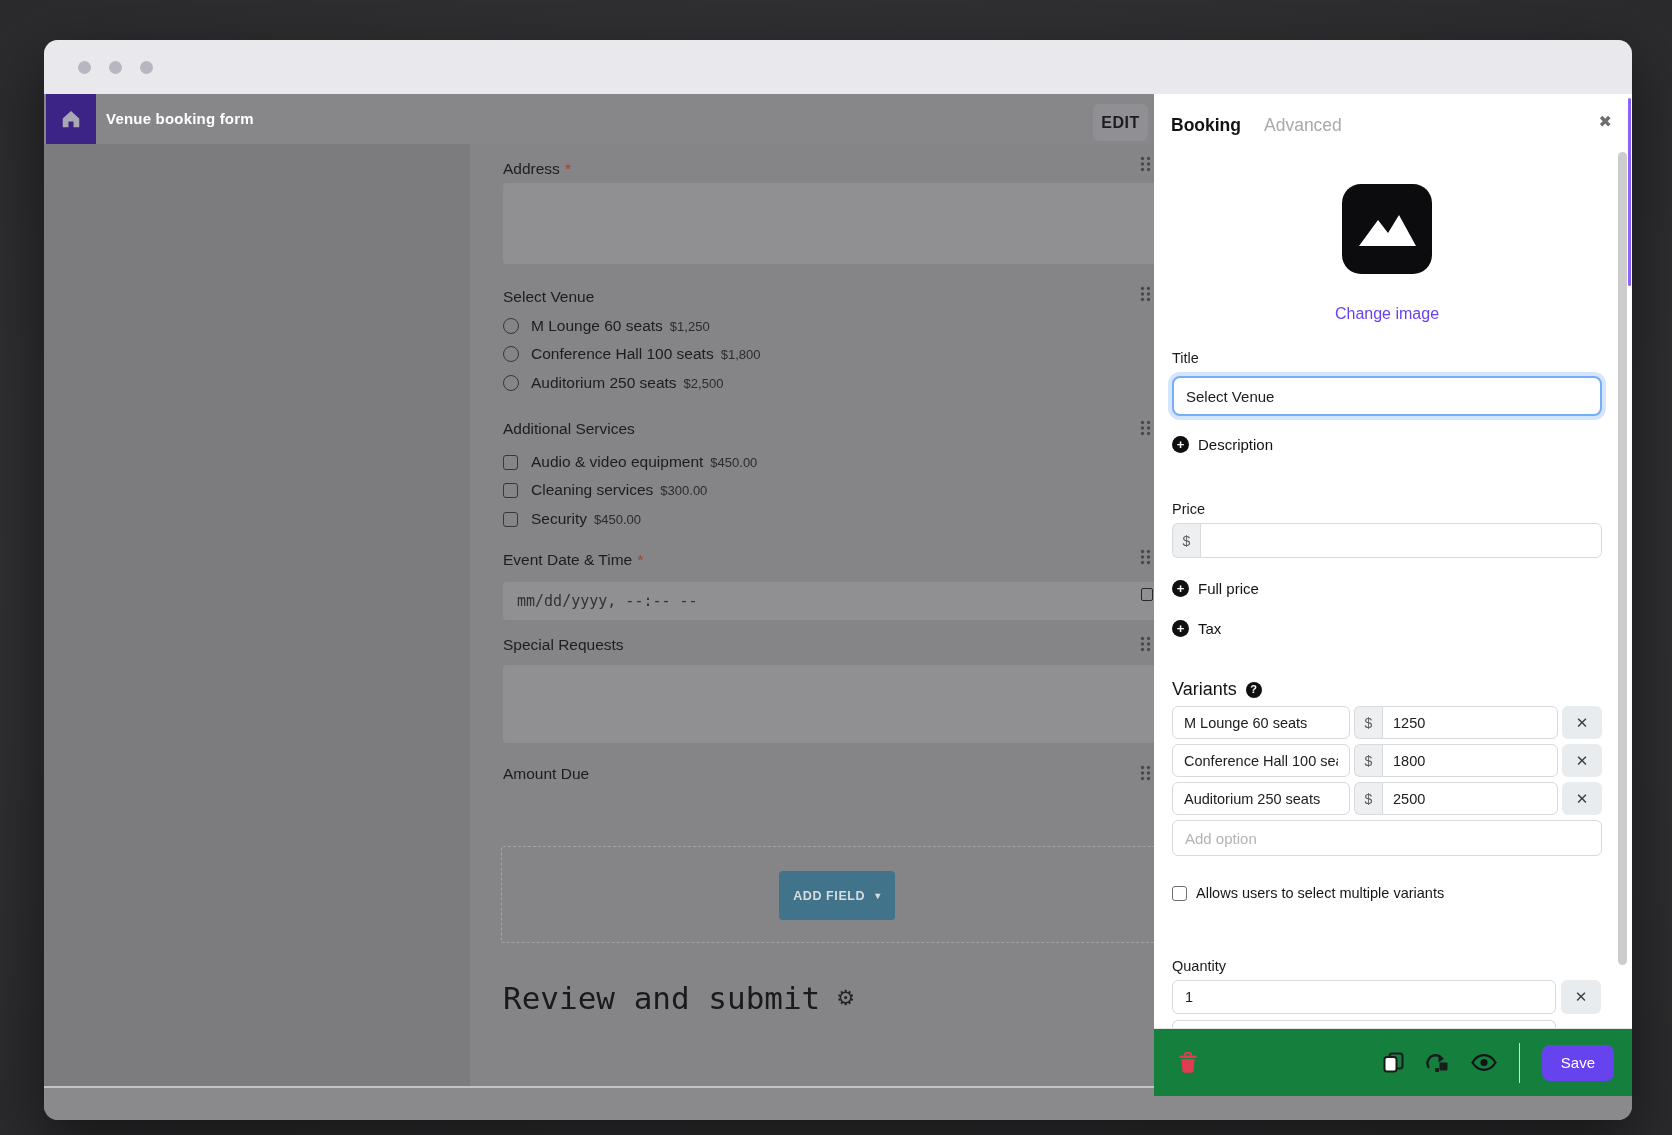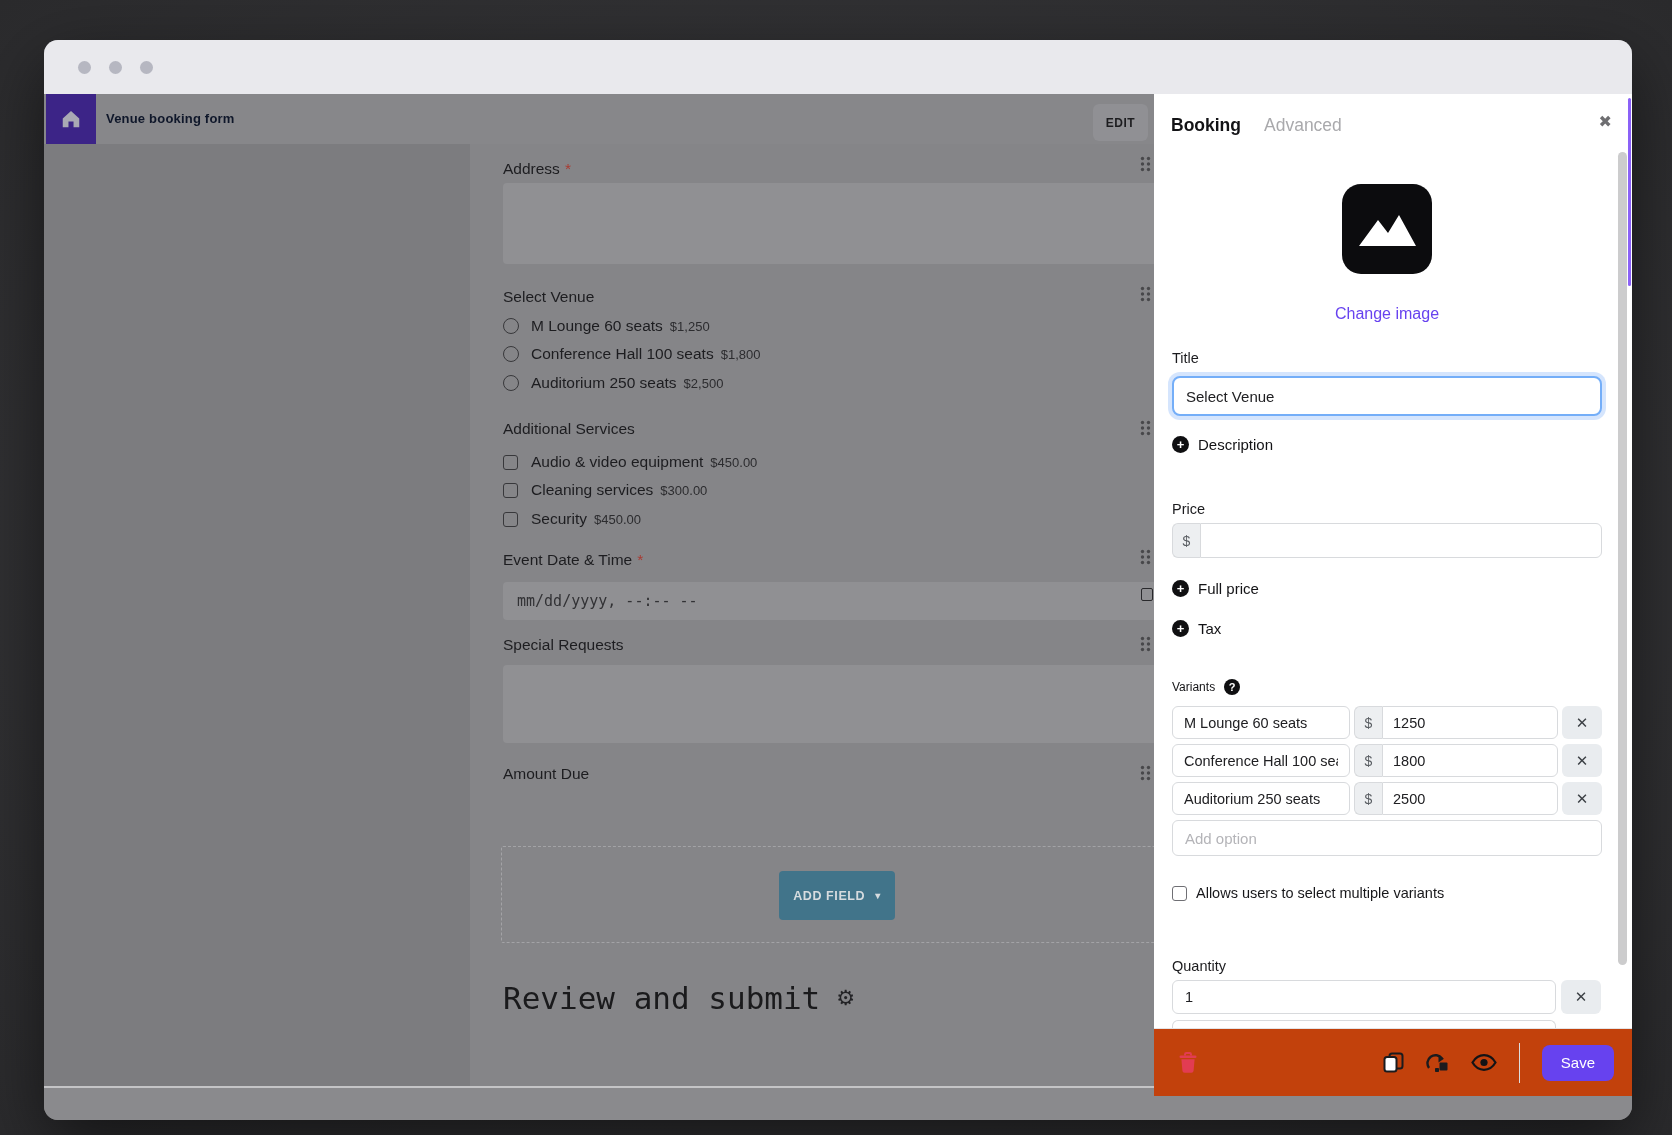--- a/index.html
+++ b/index.html
@@ -15,23 +15,23 @@
 
   
   .titlebar { position:absolute; left:0; top:0; width:100%; height:54px; background:#e9e9ed; }
   .tdot { position:absolute; top:21px; width:13px; height:13px; border-radius:50%; background:#b6b7c1; }
 
   
   .appheader { position:absolute; left:0; top:54px; width:100%; height:50px; background:#87878a; }
   .homebtn { position:absolute; left:2px; top:0; width:50px; height:50px; background:#3c2487;
              display:flex; align-items:center; justify-content:center; }
   .formtitle { position:absolute; left:62px; top:0; height:50px; line-height:50px;
-               font-size:13px; font-weight:700; color:#0f172a; letter-spacing:.2px; }
+               font-size:15px; font-weight:700; color:#ffffff; letter-spacing:.2px; }
   .editbtn { position:absolute; left:1049px; top:10px; width:55px; height:37px; background:#909094;
-             border:none; border-radius:6px; font-family:inherit; font-size:12px; font-weight:700;
+             border:none; border-radius:6px; font-family:inherit; font-size:16px; font-weight:700;
              color:#1d1d20; letter-spacing:.5px; }
 
   
   .canvas { position:absolute; left:0; top:104px; width:1110px; height:942px; background:#858588; overflow:hidden; }
   .sidebar { position:absolute; left:0; top:0; width:426px; height:100%; background:#7c7c7f; }
   .flabel { position:absolute; left:459px; font-size:15.5px; color:#1d1d20; }
   .req { color:#a93a31; margin-left:5px; }
   .fbox { position:absolute; left:459px; width:680px; background:#909093; border-radius:4px; }
   .optrow { position:absolute; left:459px; height:24px; display:flex; align-items:center; }
   .radio { width:16px; height:16px; border:1.6px solid #38383b; border-radius:50%; margin-right:12px; flex:none; }
@@ -98,21 +98,21 @@
   .addoption::placeholder { color:#b4b4b8; }
   .multirow { position:absolute; left:18px; top:791px; display:flex; align-items:center; gap:9px;
               font-size:14.5px; color:#17171a; }
   .smallcb { width:15px; height:15px; border:1.6px solid #6f6f74; border-radius:3px; background:#fff; flex:none; }
   .qtyinput { position:absolute; left:18px; top:886px; width:384px; height:34px;
               border:1px solid #d8dadd; border-radius:6px; font-family:inherit; font-size:14.5px;
               color:#202023; padding:0 12px; outline:none; }
   .qtyx { position:absolute; left:407px; top:886px; width:40px; height:34px; }
   .sliver { position:absolute; left:18px; top:926px; width:384px; height:8px;
             border:1px solid #d8dadd; border-bottom:none; border-radius:6px 6px 0 0; }
-  .pfooter { position:absolute; left:0; bottom:0; width:100%; height:68px; background:#c2410c;
+  .pfooter { position:absolute; left:0; bottom:0; width:100%; height:68px; background:#15803d;
              border-top:1px solid #e4e4e7; display:flex; align-items:center; padding:7px 18px; }
   .trashbtn { background:none; border:none; margin-left:6px; display:flex; }
   .footright { margin-left:auto; display:flex; align-items:center; gap:22px; }
   .iconbtn { background:none; border:none; display:flex; align-items:center; }
   .vdivider { width:1px; height:40px; background:#dcdcdf; }
   .savebtn { background:#6742ef; color:#fff; border:none; border-radius:8px; height:36px;
              padding:0 19px; font-family:inherit; font-size:15px; font-weight:500; }
   .scrollthumb { position:absolute; left:464px; top:58px; width:9px; height:813px;
                  background:#cccccd; border-radius:5px; }
   .purpleedge { position:absolute; left:1584px; top:58px; width:3px; height:188px;
@@ -298,21 +298,21 @@
       <div class="togglerow" style="top:486px">
         <span class="pluscirc">+</span>
         <span>Full price</span>
       </div>
       <div class="togglerow" style="top:526px">
         <span class="pluscirc">+</span>
         <span>Tax</span>
       </div>
 
       <div class="togglerow" style="top:585px">
-        <span style="font-size:12px">Variants</span>
+        <span style="font-size:18px">Variants</span>
         <span class="qcirc">?</span>
       </div>
 
       <div class="vrow" style="top:612px">
         <input class="vname" value="M Lounge 60 seats" style="">
         <span class="vgap"></span>
         <span class="addon">$</span>
         <input class="vprice" value="1250" style="">
         <span class="vgap"></span>
         <button class="xbtn">✕</button>

